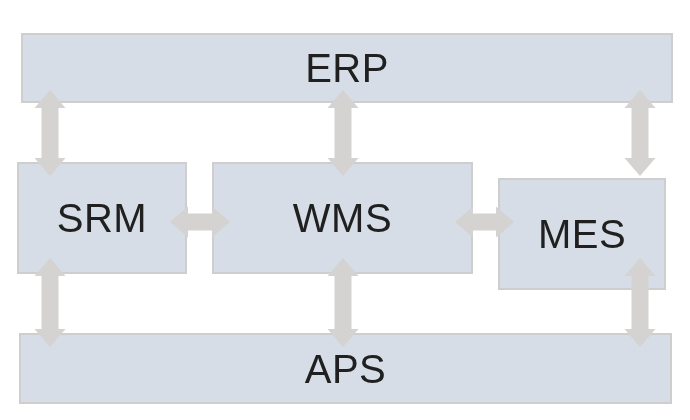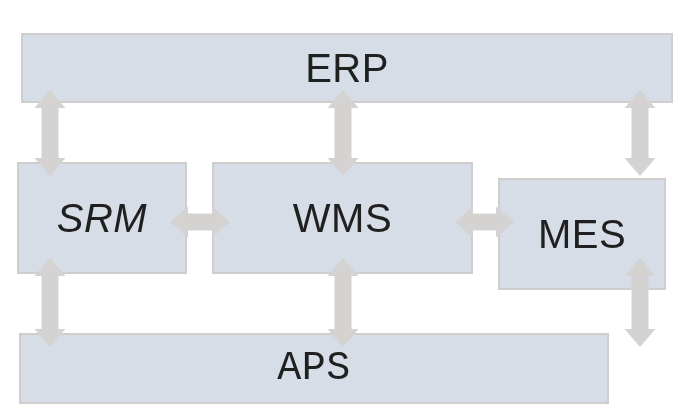--- a/index.html
+++ b/index.html
@@ -26,24 +26,24 @@
     z-index: 1;
   }
   .node .label {
     color: #202020;
     font-size: 40px;
     line-height: 1;
     letter-spacing: 0.5px;
     user-select: none;
   }
   .node-erp { left: 21px;  top: 33px;  width: 652px; height: 70px;  }
-  .node-srm { left: 17px;  top: 162px; width: 170px; height: 112px; font-style: italic; }
+  .node-srm { left: 17px;  top: 162px; width: 170px; height: 112px; }
   .node-wms { left: 212px; top: 162px; width: 261px; height: 112px; }
   .node-mes { left: 498px; top: 162px; width: 168px; height: 112px; margin-top: 16px; }
-  .node-aps { left: 19px;  top: 333px; width: 590px; height: 71px; font-family: Liberation Mono, monospace;  }
+  .node-aps { left: 19px;  top: 333px; width: 653px; height: 71px;  }
   .arrows {
     position: absolute;
     left: 0; top: 0;
     width: 690px; height: 420px;
     z-index: 2;
     pointer-events: none;
   }
   .arrows polygon {
     fill: #d4d3d2;
     stroke: none;

